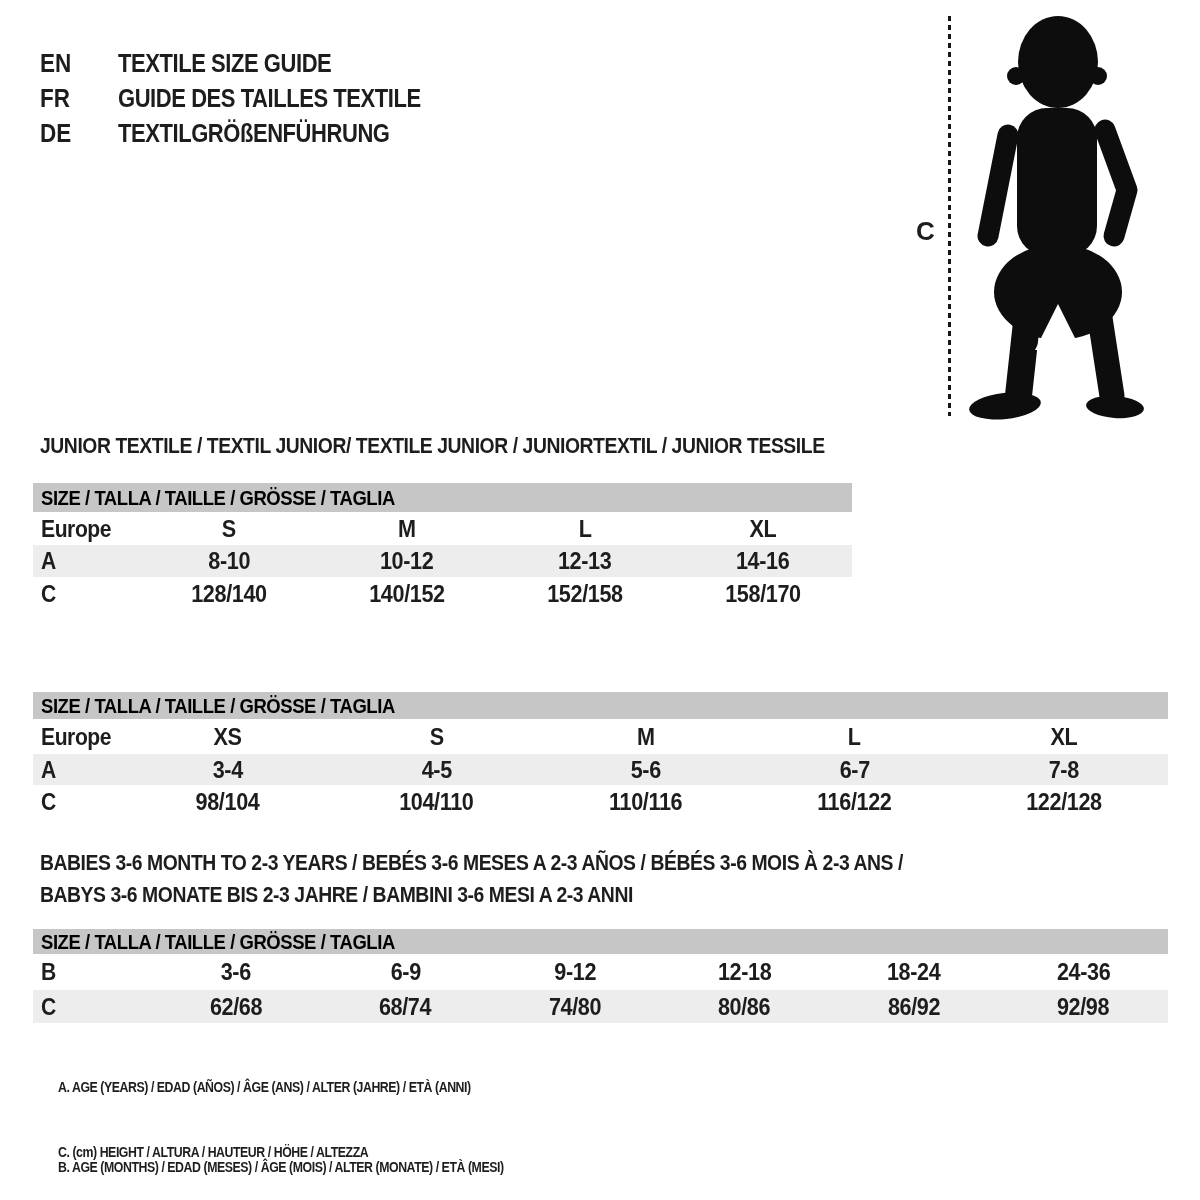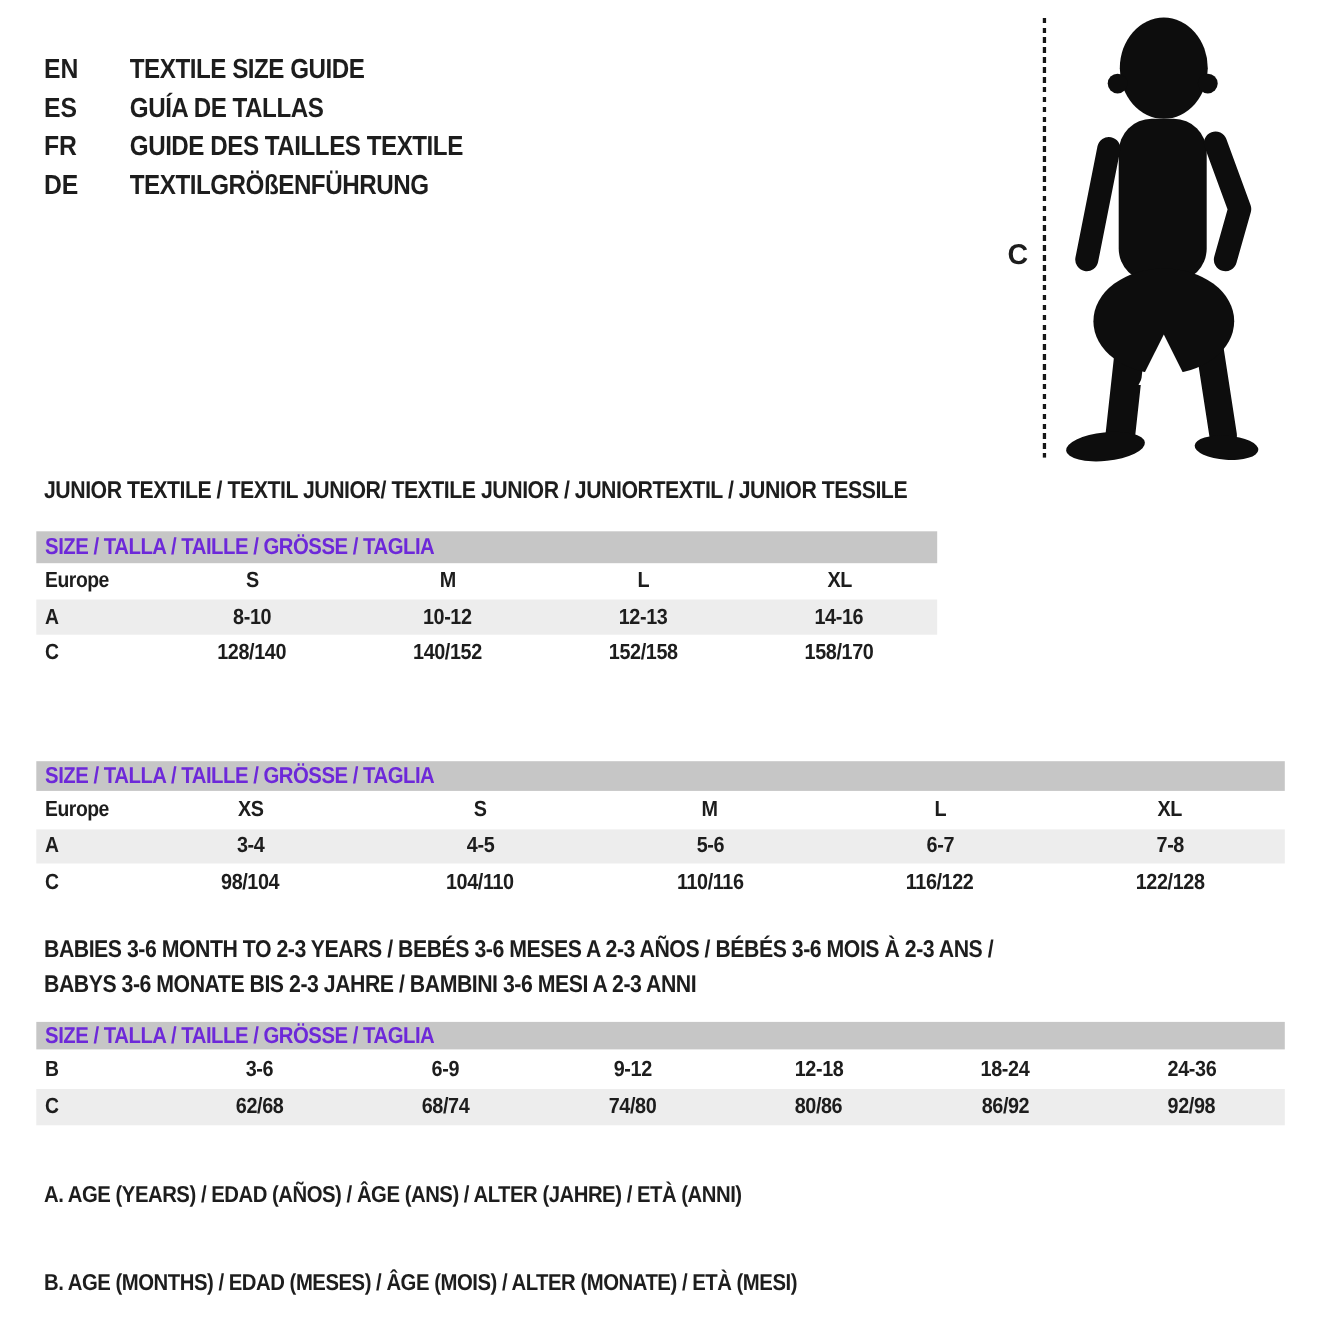--- a/index.html
+++ b/index.html
@@ -21,44 +21,40 @@
     position:absolute;left:948px;top:16px;width:3px;height:400px;
     background:repeating-linear-gradient(to bottom,#161616 0 5px,transparent 5px 9px);
   }
   .fig-label{position:absolute;left:916px;top:216px;font-size:26px;}
   .baby{position:absolute;left:955px;top:8px;width:215px;height:420px;}
   
   .heading{left:40px;font-size:22px;line-height:24px;}
   .sub{font-size:14px;vertical-align:-4px;letter-spacing:-0.5px;}
   
   .size-table{position:absolute;left:33px;}
-  .bar{background:#c6c6c6;display:flex;align-items:center;padding-left:8px;font-size:21px;color:#6d28d9;}
-  .trow{display:grid;align-items:center;font-size:20px;}
+  .bar{background:#c6c6c6;display:flex;align-items:center;padding-left:8px;font-size:21px;color:#000000;}
+  .trow{display:grid;align-items:center;font-size:24px;}
   .trow.shaded{background:#ededed;}
   .cols4{grid-template-columns:107px repeat(4,1fr);}
   .cols5{grid-template-columns:90px repeat(5,1fr);}
   .cols6{grid-template-columns:118px repeat(6,1fr);}
   .lab{padding-left:8px;}
   .val{text-align:center;}
   
-  .legend-line{left:40px;font-size:21px;line-height:22px;}
+  .legend-line{left:58px;font-size:14px;line-height:22px;}
 </style>
 </head>
 <body>
 
 <div id="canvas">
 
   <div class="lang-block">
     <div class="lang-row">
       <span class="lang-code">EN</span>
       <span class="cond">TEXTILE SIZE GUIDE</span>
-    </div>
-    <div class="lang-row">
-      <span class="lang-code">ES</span>
-      <span class="cond">GUÍA DE TALLAS</span>
     </div>
     <div class="lang-row">
       <span class="lang-code">FR</span>
       <span class="cond">GUIDE DES TAILLES TEXTILE</span>
     </div>
     <div class="lang-row">
       <span class="lang-code">DE</span>
       <span class="cond">TEXTILGRÖßENFÜHRUNG</span>
     </div>
   </div>
@@ -177,14 +173,17 @@
       <span class="val"><span class="condc">92/98</span></span>
     </div>
   </div>
 
   <div class="abs legend-line" style="top:1076px;">
     <span class="cond">A. AGE (YEARS) / EDAD (AÑOS) / ÂGE (ANS) / ALTER (JAHRE) / ETÀ (ANNI)</span>
   </div>
   <div class="abs legend-line" style="top:1109px;margin-top:47px;">
     <span class="cond">B. AGE (MONTHS) / EDAD (MESES) / ÂGE (MOIS) / ALTER (MONATE) / ETÀ (MESI)</span>
   </div>
+  <div class="abs legend-line" style="top:1141px;">
+    <span class="cond">C. (cm) HEIGHT / ALTURA / HAUTEUR / HÖHE / ALTEZZA</span>
+  </div>
 
 </div>
 
 </body></html>

